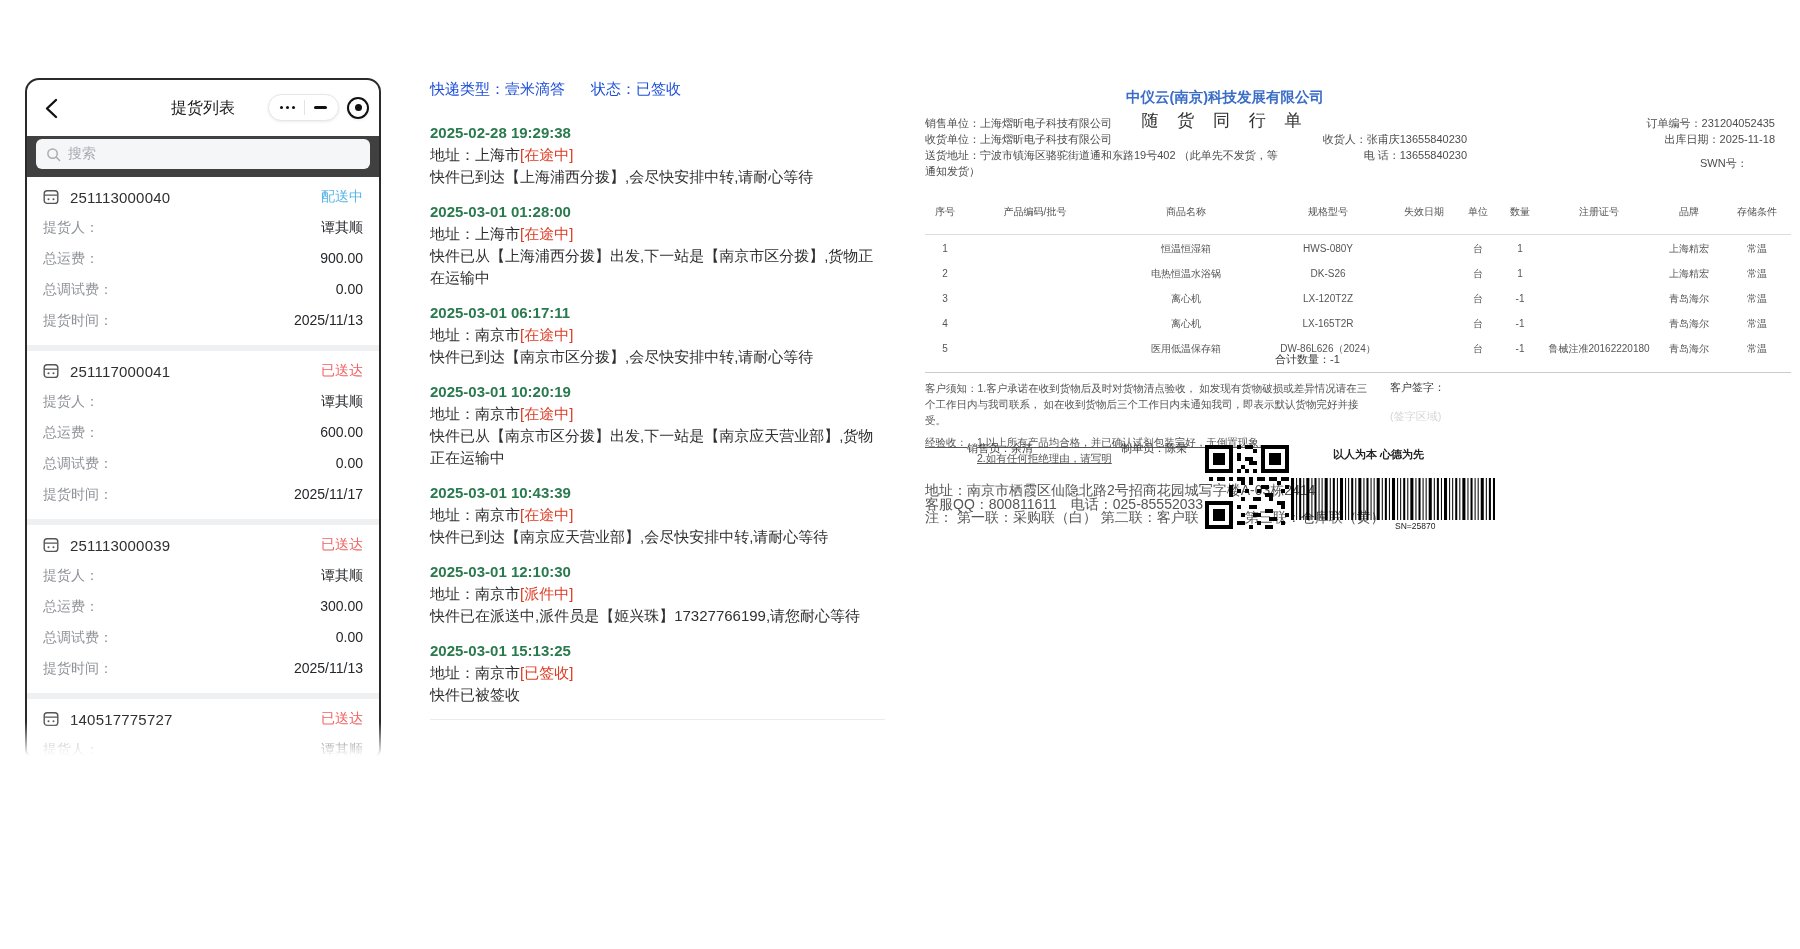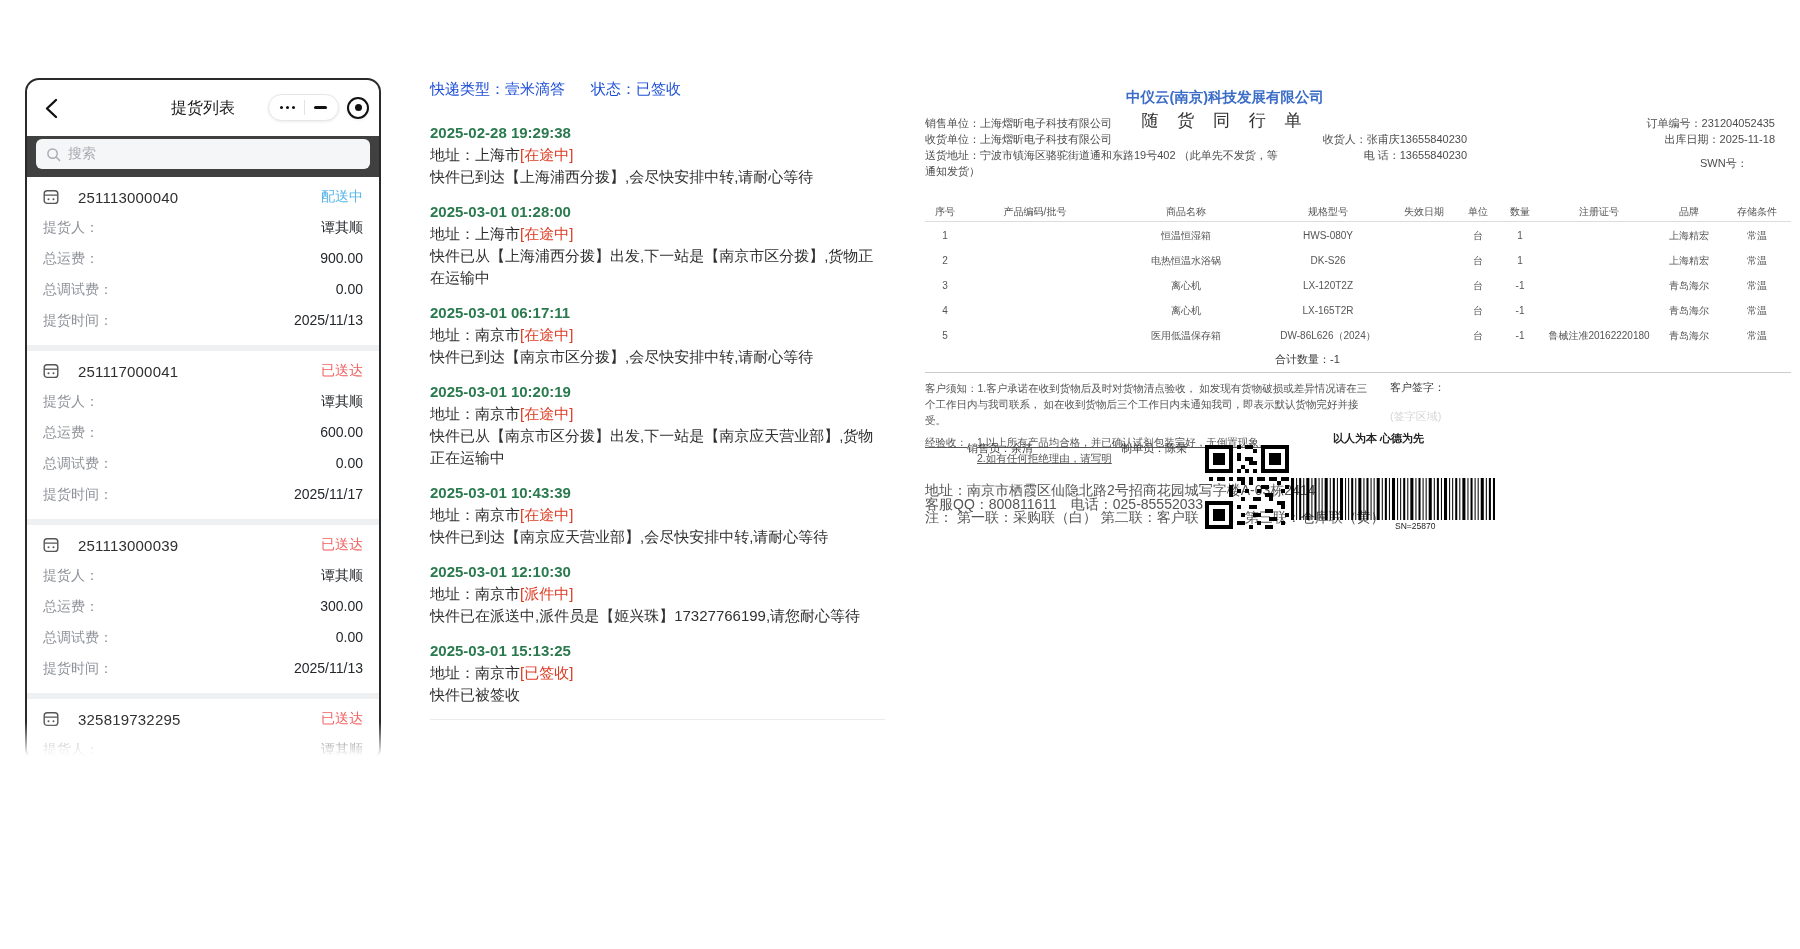--- a/index.html
+++ b/index.html
@@ -22,21 +22,21 @@
   .cap-min { width:13px; height:2.5px; background:#111; border-radius:2px; }
   .cap-rec { width:22px; height:22px; border:2px solid #111; border-radius:50%; background:#fff;
              display:flex; align-items:center; justify-content:center; box-shadow:0 1px 3px rgba(0,0,0,.08); }
   .cap-rec i { width:7px; height:7px; background:#111; border-radius:50%; }
 
   .searchbar { margin:3px 9px 8px; height:30px; background:#f5f6f7; border-radius:6px;
                display:flex; align-items:center; gap:7px; padding:0 10px; color:#a9adb3; font-size:14px; }
 
   .order-list { background:#eef0f2; padding-bottom:2px; }
   .order-card { background:#fff; margin-bottom:6px; padding:11px 16px 15px; cursor:pointer; }
-  .order-head { display:flex; align-items:center; gap:19px; }
+  .order-head { display:flex; align-items:center; gap:11px; }
   .order-id { font-size:15px; color:#2f2f2f; letter-spacing:.2px; }
   .order-status { margin-left:auto; font-size:14px; }
   .st-blue { color:#54b4e8; }
   .st-red  { color:#f15f5f; }
   .field { display:flex; justify-content:space-between; margin-top:13px; font-size:14px; }
   .field .lbl { color:#8f9399; }
   .field .val { color:#24272b; }
   .phone-fade { position:absolute; left:20px; top:722px; width:368px; height:44px; z-index:6;
                 background:linear-gradient(180deg, rgba(255,255,255,0) 0%, #fff 78%); }
 
@@ -58,39 +58,39 @@
   .doc-title { position:absolute; left:0; top:24px; width:600px; text-align:center;
                color:#2f2f2f; font-size:17px; letter-spacing:7px; }
   .hdr-left { position:absolute; left:0; top:30px; width:360px; line-height:16px; }
   .hdr-mid { position:absolute; left:352px; top:46px; width:190px; line-height:16px; text-align:right; }
   .hdr-right { position:absolute; left:640px; top:30px; width:210px; line-height:16px; text-align:right; }
   .hdr-right .swn { text-align:left; padding-left:135px;margin-top:8px; }
 
   .doc-table { position:absolute; left:0; top:115px; width:866px; display:grid;
                grid-template-columns:40px 140px 162px 122px 70px 38px 46px 112px 68px 68px;
                font-size:10px; color:#555; }
-  .doc-table .hc { padding:5px 2px 2px; text-align:center; border-bottom:1px solid #ddd; color:#555; }
+  .doc-table .hc { padding:5px 2px 15px; text-align:center; border-bottom:1px solid #ddd; color:#555; }
   .doc-table .c { padding:8px 2px 5px; text-align:center; line-height:12px; }
   .doc-total { position:absolute; left:350px; top:267px; font-size:11px; color:#3c3c3c; }
   .doc-rule { position:absolute; left:0; top:287px; width:866px; height:1px; background:#ccc; }
 
   .doc-notice { position:absolute; left:0; top:295px; width:452px; font-size:10.5px;
                 line-height:16px; color:#555; }
   .doc-accept { margin-top:6px; display:flex;text-decoration:underline; }
   .doc-accept .alw { width:52px; }
   .doc-sign { position:absolute; left:465px; top:295px; font-size:11px; color:#3c3c3c; }
   .doc-sign .area { margin-top:14px; color:#d6d6d6; }
   .doc-staff { position:absolute; left:42px; top:356px; font-size:11px; color:#3c3c3c; }
   .doc-staff .maker { position:absolute; left:154px; top:0; width:120px; }
 
   .doc-footer { position:absolute; left:0; top:399px; font-size:14px; color:#555; line-height:13.5px; }
   .doc-footer .l2 span { margin-right:14px; }
 
   .qr { position:absolute; left:280px; top:360px; width:84px; height:84px; }
-  .slogan { position:absolute; left:408px; top:346px; font-size:11px; font-weight:bold; color:#222; }
+  .slogan { position:absolute; left:408px; top:362px; font-size:11px; font-weight:bold; color:#222; }
   .barcode { position:absolute; left:366px; top:393px; width:204px; height:42px; }
   .sn { position:absolute; left:470px; top:436px; font-size:8.5px; color:#222; }
 </style>
 </head>
 <body>
 
 <div class="canvas">
 
   <div class="phone">
     <div class="navbar">
@@ -214,21 +214,21 @@
       </div>
 
       <div class="order-card">
         <div class="order-head">
           <svg width="16" height="16" viewBox="0 0 16 16">
               <rect x="1.2" y="1.8" width="13.6" height="12.6" rx="3" fill="none" stroke="#555" stroke-width="1.4"></rect>
               <line x1="1.5" y1="6.2" x2="14.5" y2="6.2" stroke="#555" stroke-width="1.3"></line>
               <circle cx="5.5" cy="10.3" r="1" fill="#555"></circle>
               <circle cx="10.5" cy="10.3" r="1" fill="#555"></circle>
             </svg>
-          <span class="order-id">325819732295</span>
+          <span class="order-id">140517775727</span>
           <span class="order-status st-red">已送达</span>
         </div>
         <div class="field">
             <span class="lbl">提货人：</span>
             <span class="val">谭其顺</span>
           </div>
 
       </div>
     </div>
   </div>

